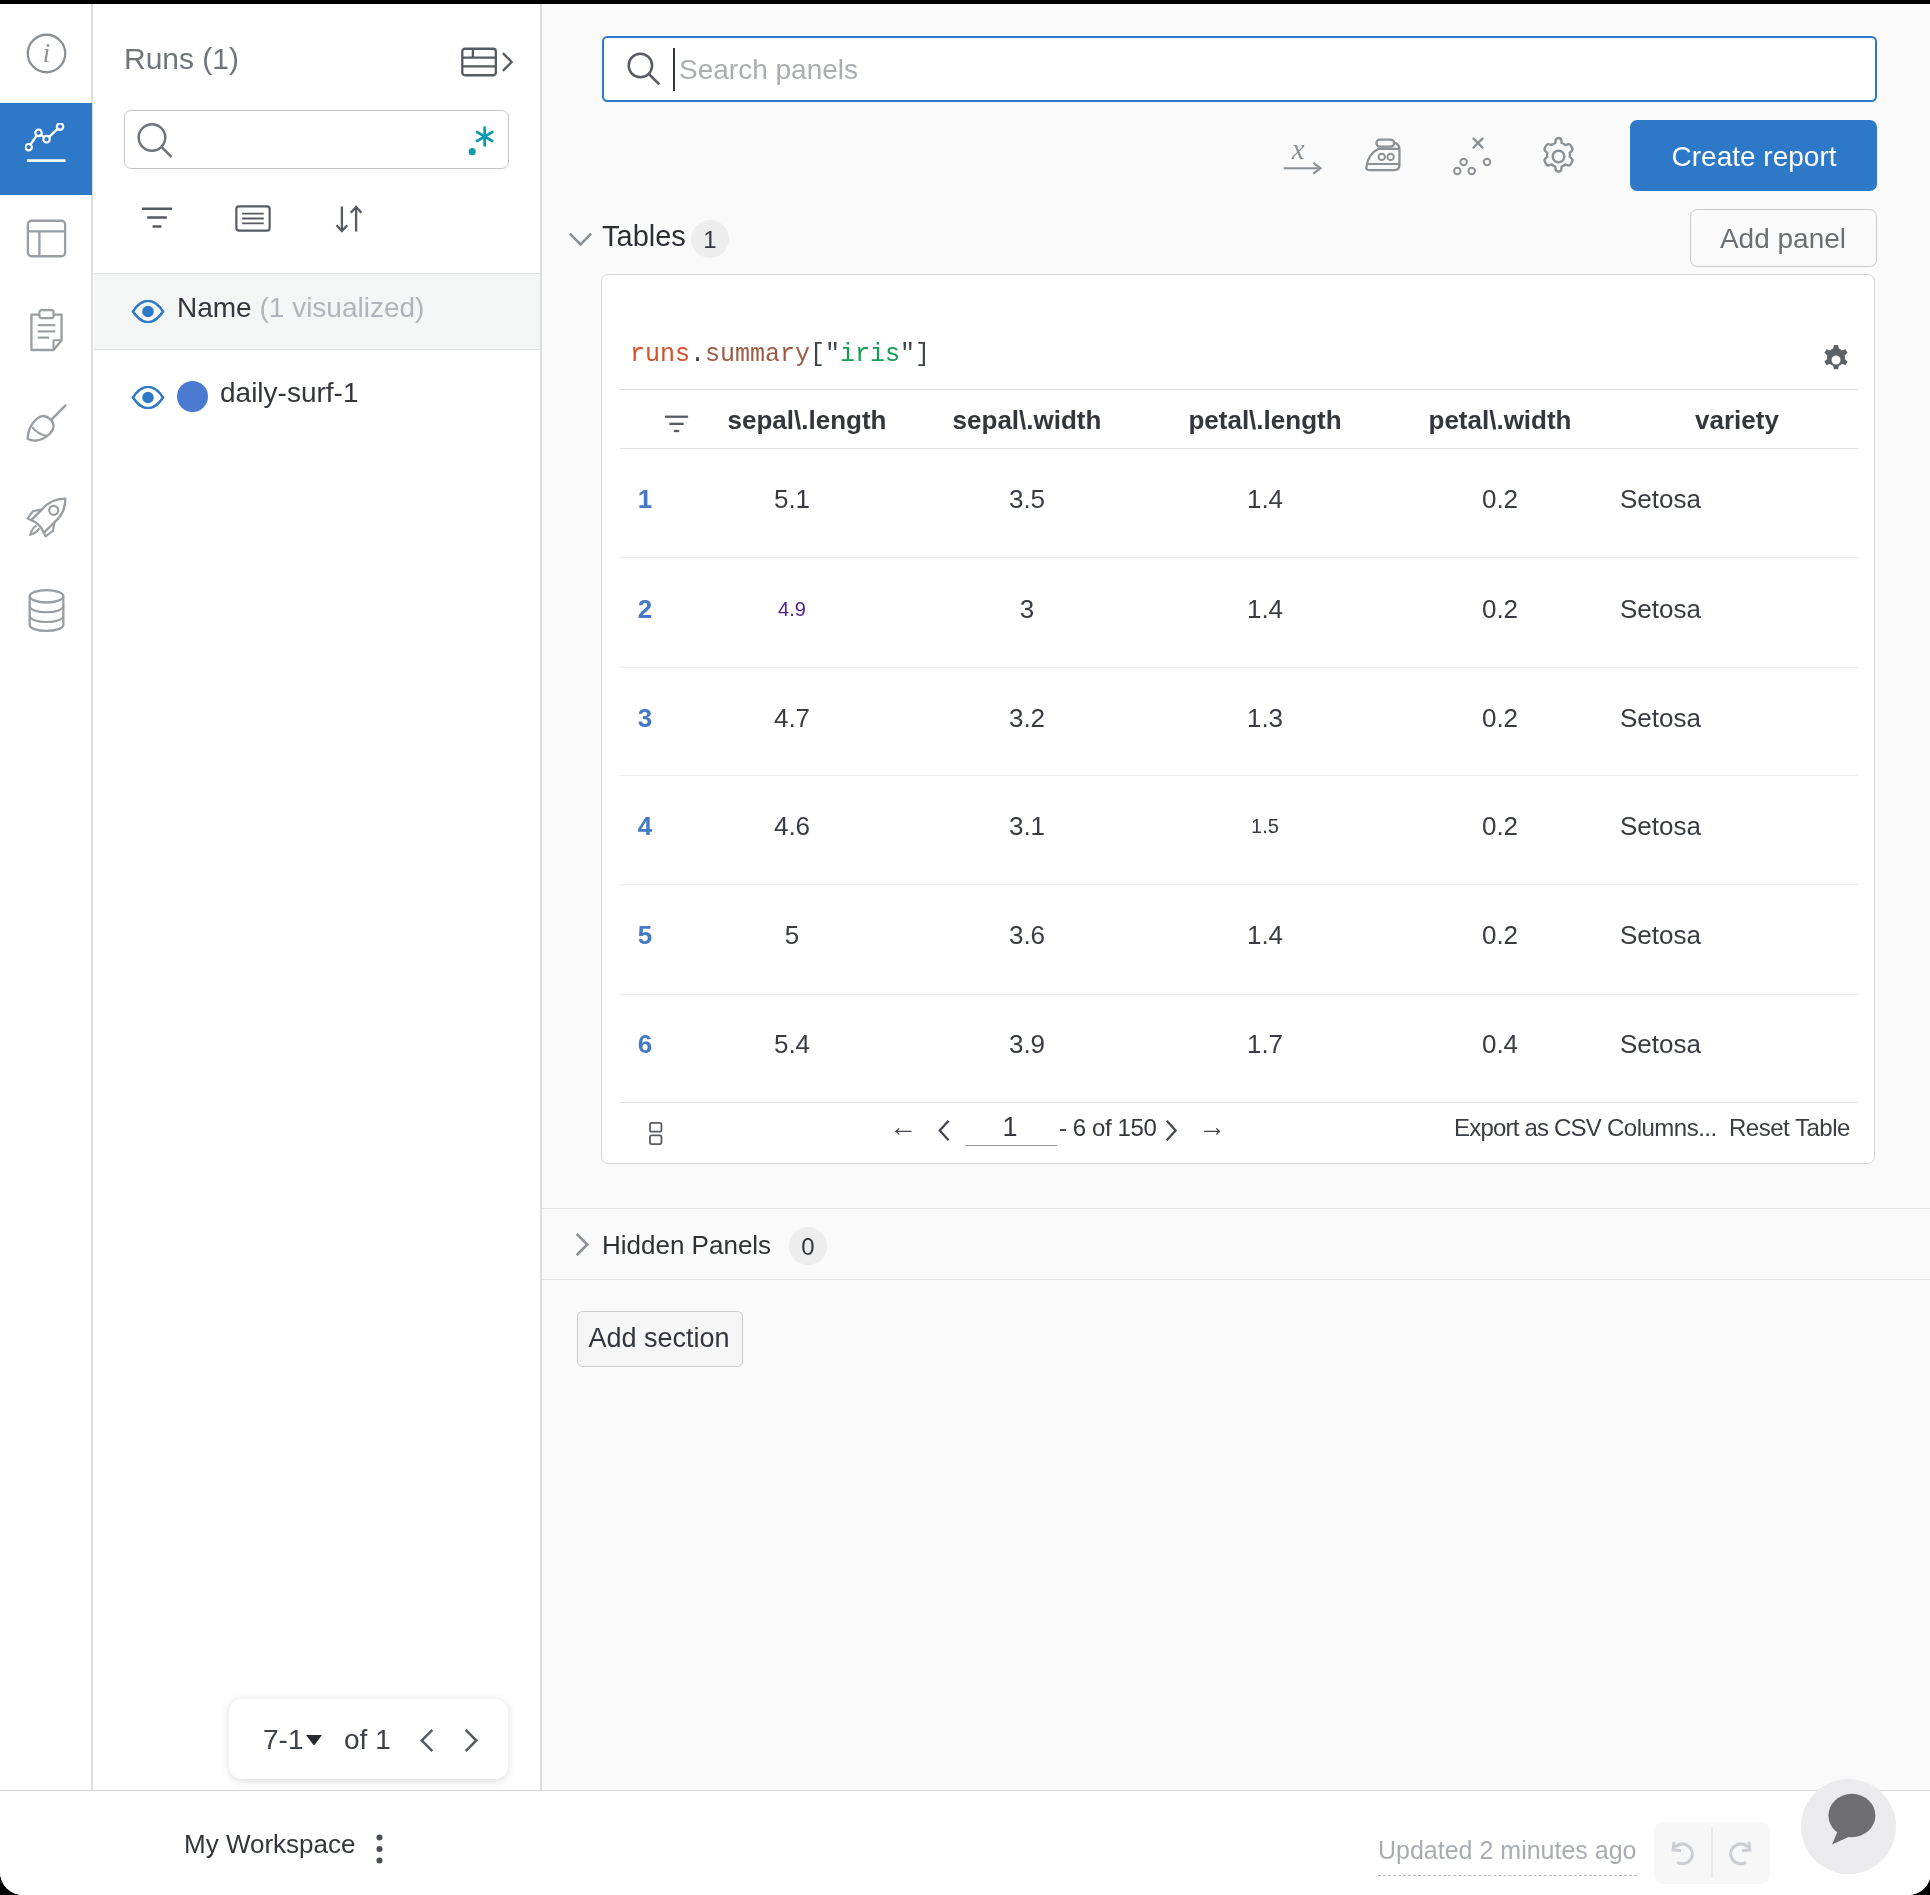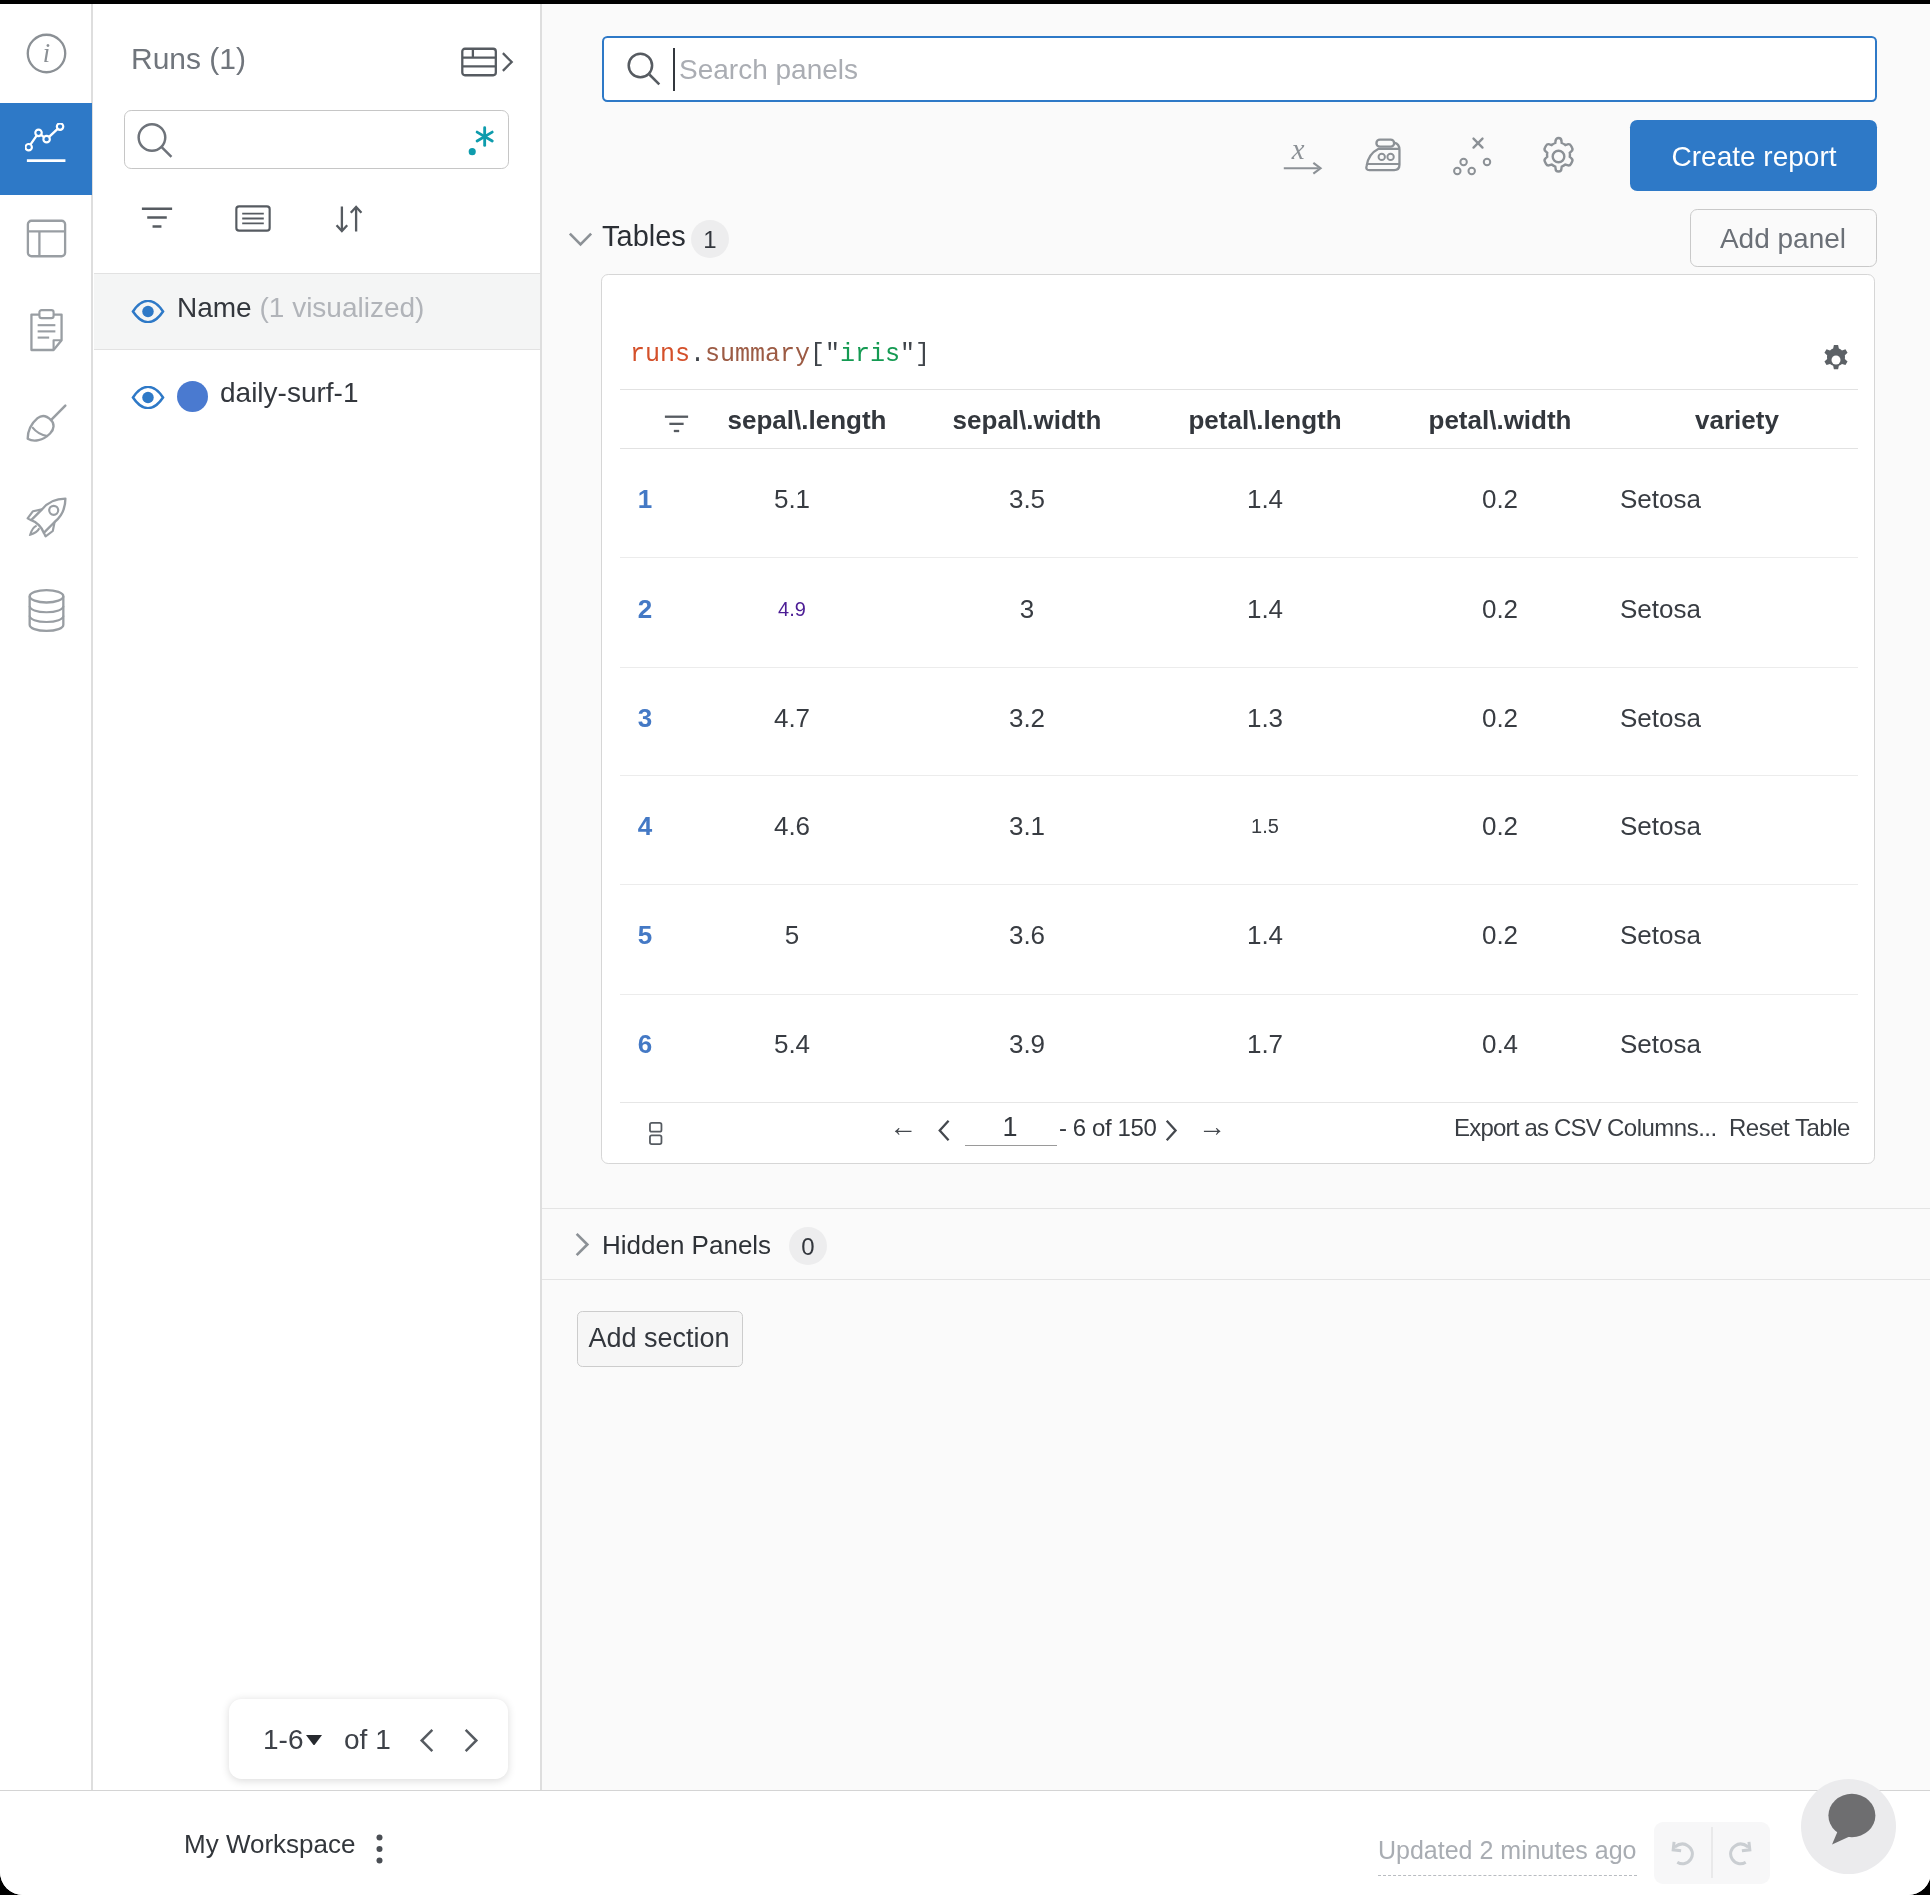--- a/index.html
+++ b/index.html
@@ -62,21 +62,21 @@
     <path d="M20 16 L10 18 L4 26 L8 28 M34 30 L32 40 L24 46 L22 42" fill="none" stroke="#999ea3" stroke-width="2.4" stroke-linejoin="round"></path>
   </svg>
 
   <svg style="position:absolute;left:27px;top:584px;" width="39" height="45" viewBox="0 0 44 50">
     <ellipse cx="22" cy="9" rx="19" ry="7" fill="none" stroke="#999ea3" stroke-width="2.6"></ellipse>
     <path d="M3 9 V41 C 3 45 11 48 22 48 C 33 48 41 45 41 41 V9" fill="none" stroke="#999ea3" stroke-width="2.6"></path>
     <path d="M3 20 C 3 24 11 27 22 27 C 33 27 41 24 41 20" fill="none" stroke="#999ea3" stroke-width="2.4"></path>
     <path d="M3 31 C 3 35 11 38 22 38 C 33 38 41 35 41 31" fill="none" stroke="#999ea3" stroke-width="2.4"></path>
   </svg>
 
-  <div class="l" style="left:124px;top:55px;font-size:30px;color:#70757c;margin-left:7px;">Runs (1)</div>
+  <div class="l" style="left:124px;top:55px;font-size:30px;color:#70757c;">Runs (1)</div>
 
   <svg style="position:absolute;left:460px;top:43px;" width="54" height="30" viewBox="0 0 60 34">
     <rect x="2" y="2" width="38" height="30" rx="3" fill="none" stroke="#565b61" stroke-width="2.6"></rect>
     <line x1="2" y1="12" x2="40" y2="12" stroke="#565b61" stroke-width="2.6"></line>
     <line x1="2" y1="22" x2="40" y2="22" stroke="#565b61" stroke-width="2.6"></line>
     <line x1="14" y1="2" x2="14" y2="12" stroke="#565b61" stroke-width="2.6"></line>
     <polyline points="48,7 58,17 48,27" fill="none" stroke="#565b61" stroke-width="2.6"></polyline>
   </svg>
 
   <div style="position:absolute;left:124px;top:106px;width:385px;height:59px;background:#fff;border:1.8px solid #c6c6c6;border-radius:7.2px;"></div>
@@ -121,21 +121,21 @@
   <div class="l" style="left:177px;top:304px;font-size:28px;color:#33373d;">Name <span style="color:#b1b4b9;">(1 visualized)</span></div>
 
   <svg style="position:absolute;left:131px;top:382px;" width="34" height="23" viewBox="0 0 38 26">
     <path d="M2 13 C 8 4 14 1 19 1 C 24 1 30 4 36 13 C 30 22 24 25 19 25 C 14 25 8 22 2 13 Z" fill="none" stroke="#2e79c7" stroke-width="2.8"></path>
     <circle cx="19" cy="13" r="6.5" fill="#2e79c7"></circle>
   </svg>
   <div style="position:absolute;left:177px;top:377px;width:31px;height:31px;border-radius:50%;background:#4a7ad0;"></div>
   <div class="l" style="left:220px;top:389px;font-size:28px;color:#33373d;">daily-surf-1</div>
 
   <div style="position:absolute;left:229px;top:1695px;width:279px;height:80px;background:#fff;border-radius:12.5px;box-shadow:0 1.8px 9px rgba(0,0,0,0.14);"></div>
-  <div class="l" style="left:263px;top:1736px;font-size:28px;color:#3d4148;">1-6</div>
+  <div class="l" style="left:263px;top:1736px;font-size:28px;color:#3d4148;">7-1</div>
   <svg style="position:absolute;left:306px;top:1731px;" width="16" height="10.7" viewBox="0 0 18 12">
       <path d="M0 0 H18 L9 12 Z" fill="#26292e"></path>
     </svg>
   <div class="l" style="left:344px;top:1736px;font-size:28px;color:#3d4148;">of 1</div>
   <svg style="position:absolute;left:419px;top:1724px;" width="16" height="25" viewBox="0 0 18 28">
       <polyline points="15,2 3,14 15,26" fill="none" stroke="#565b61" stroke-width="2.8"></polyline>
     </svg>
   <svg style="position:absolute;left:463px;top:1724px;" width="16" height="25" viewBox="0 0 18 28">
       <polyline points="3,2 15,14 3,26" fill="none" stroke="#565b61" stroke-width="2.8"></polyline>
     </svg>

